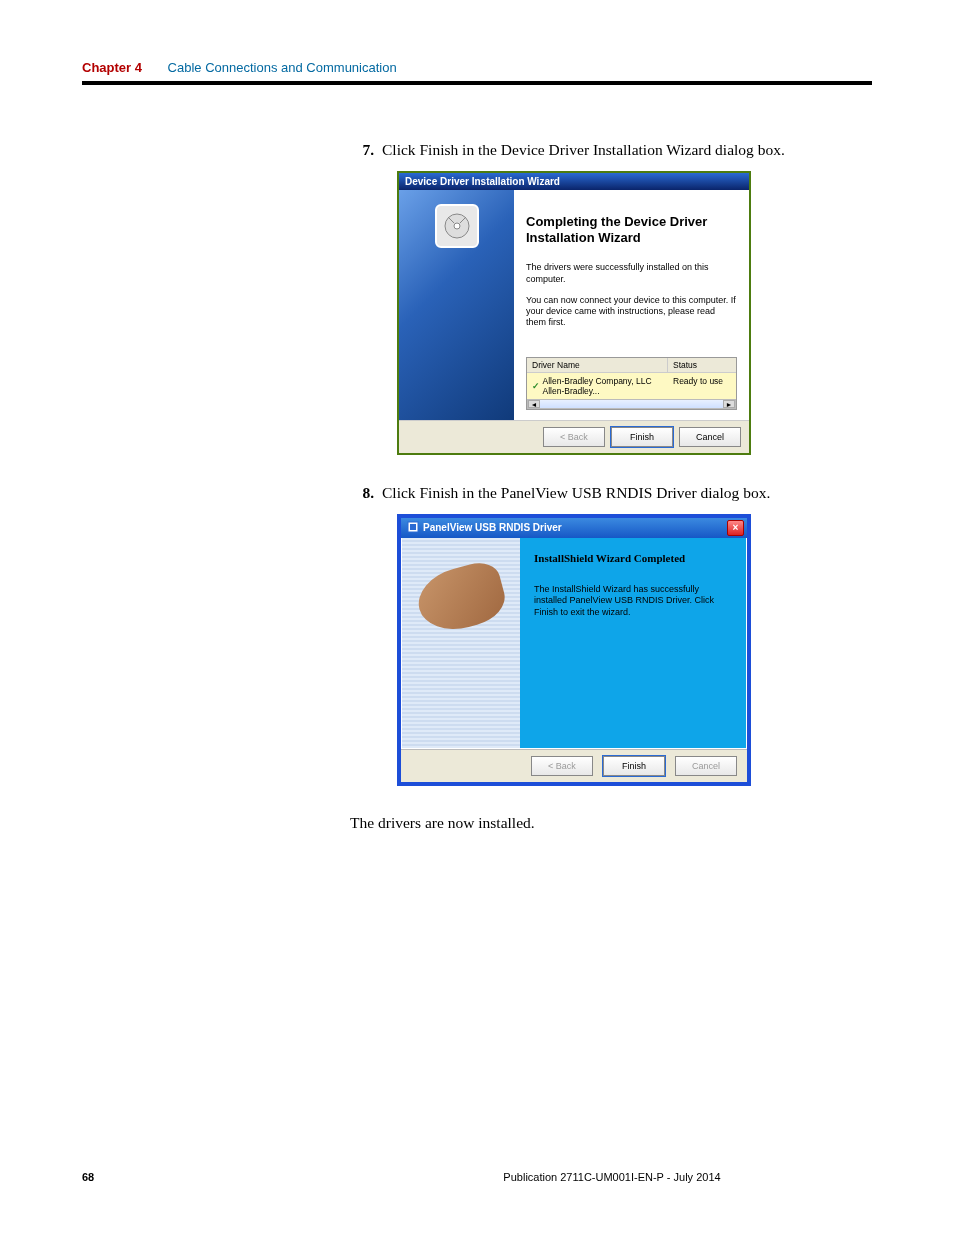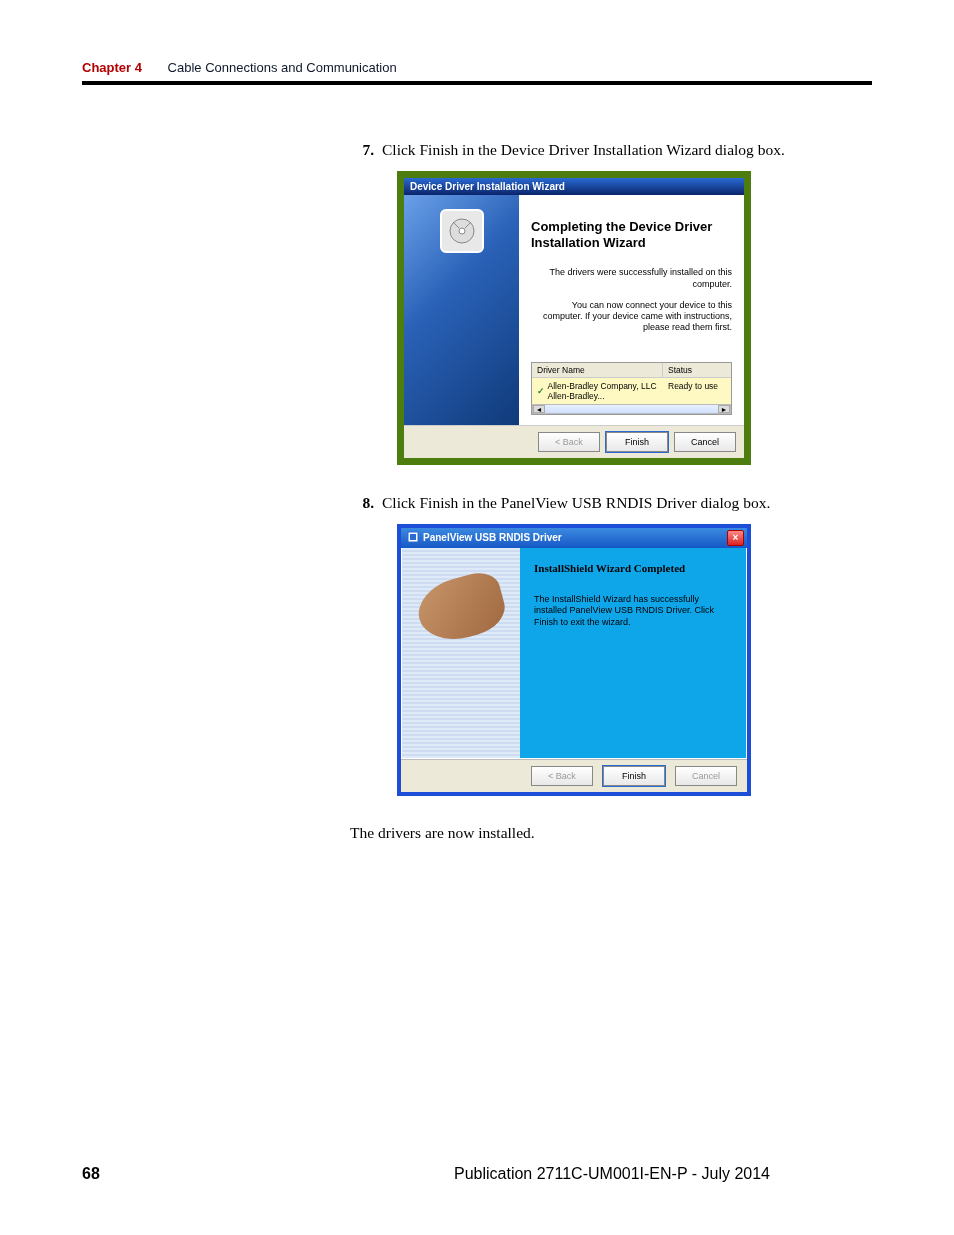--- a/index.html
+++ b/index.html
@@ -19,40 +19,40 @@
     border-bottom: 4px solid #000;
     padding-bottom: 6px;
     font-family: Arial, Helvetica, sans-serif;
     font-size: 13px;
   }
   .page-header .chapter {
     font-weight: bold;
     color: #b30000;
     margin-right: 22px;
   }
-  .page-header .title { color: #0f172a; }
+  .page-header .title { color: #0369a1; }
   .content {
     position: absolute;
     top: 140px;
     left: 350px;
     right: 82px;
   }
   .step {
     margin-bottom: 10px;
     font-size: 15.5px;
     line-height: 1.35;
     display: flex;
   }
   .step-num { font-weight: bold; width: 24px; text-align: right; margin-right: 8px; }
   .step-text { flex: 1; }
   .dialog-wrap { margin: 6px 0 28px 47px; }
   
   .dlg1 {
     width: 354px;
-    border: 7px solid #4d7c0f;
+    border: 2px solid #4d7c0f;
     font-family: Tahoma, Arial, sans-serif;
     background: #ece9d8;
   }
   .dlg1-titlebar {
     background: linear-gradient(to bottom, #2a6ad3, #0a246a);
     color: #fff;
     font-size: 10px;
     font-weight: bold;
     padding: 3px 6px;
   }
@@ -66,21 +66,21 @@
     position: absolute;
     top: 14px; left: 50%; transform: translateX(-50%);
     width: 44px; height: 44px;
     border: 2px solid #fff; border-radius: 6px;
     background: #e8e8e8;
     display: flex; align-items: center; justify-content: center;
   }
   .dlg1-icon svg { display:block; }
   .dlg1-right { flex: 1; padding: 24px 12px 10px 12px; font-size: 9px; }
   .dlg1-h { font-family: Arial; font-size: 13px; font-weight: bold; margin-bottom: 16px; line-height: 1.25; }
-  .dlg1-p { margin-bottom: 10px; line-height: 1.25; color: #000; text-align: right; }
+  .dlg1-p { margin-bottom: 10px; line-height: 1.25; color: #000; }
   .dlg1-table {
     margin-top: 28px;
     border: 1px solid #999;
     background: #fef9c3;
     width: 100%;
     font-size: 8.5px;
   }
   .dlg1-th { display: flex; background: #ece9d8; border-bottom: 1px solid #ccc; }
   .dlg1-th div { padding: 2px 5px; }
   .dlg1-th .c1 { flex: 1; border-right: 1px solid #ccc; }
@@ -150,21 +150,21 @@
   .dlg2-p { line-height:1.3; }
   .dlg2-footer {
     background:#ece9d8; border-top:1px solid #bbb;
     padding:6px 10px; display:flex; justify-content:flex-end; gap:10px;
   }
   .post-text { font-size: 15.5px; margin-top: 2px; }
   .page-footer {
     position: absolute;
     left: 82px; right: 82px; bottom: 52px;
     font-family: Arial, Helvetica, sans-serif;
-    font-size: 16px;
+    font-size: 11px;
     display: flex;
   }
   .page-footer .pg { font-weight: bold; width: 270px; }
   .page-footer .pub { flex: 1; text-align: center; }
 </style>
 </head>
 <body>
 
 <div class="page-header">
   <span class="chapter">Chapter 4</span>

